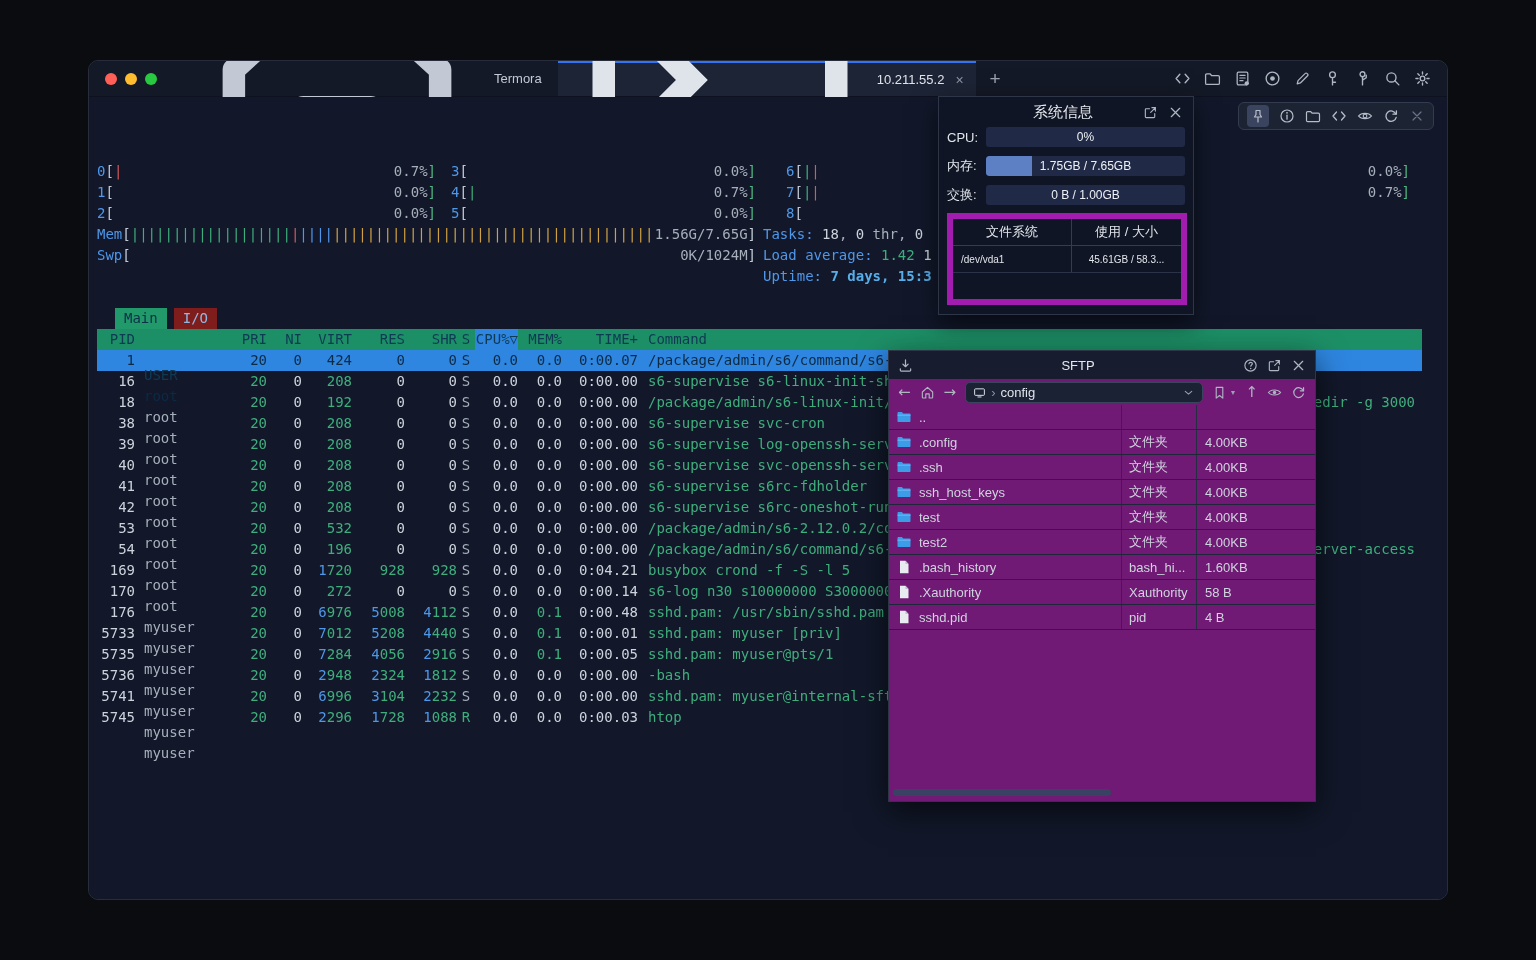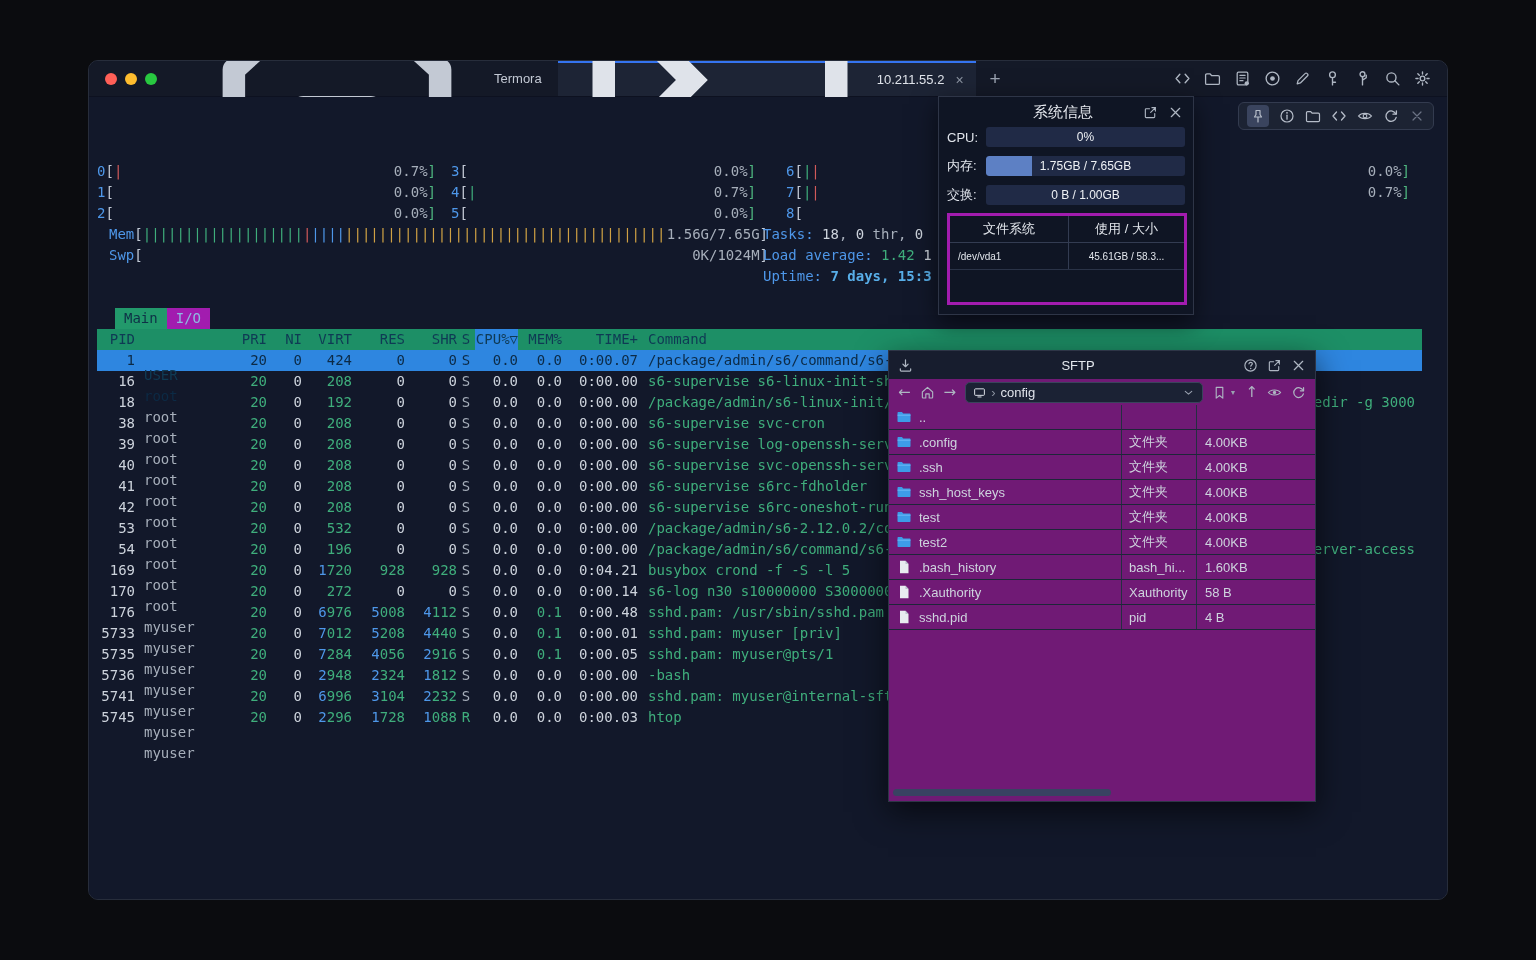--- a/index.html
+++ b/index.html
@@ -30,23 +30,23 @@
           font-family:"DejaVu Sans Mono", monospace; font-size:14px; line-height:21px; }
   .abs { position:absolute; }
   .c-blue{color:#4e97e9;} .c-green{color:#3fae7c;} .c-gray{color:#a7afbb;}
   .c-white{color:#cdd3dc;} .c-cyan{color:#58aee8; font-weight:bold;} .c-red{color:#d15a5a;}
   .c-orange{color:#cfa144;} .c-br{color:#c3cad6;} .c-gbr{color:#4eb57f;}
   .mline { display:flex; white-space:pre; }
   .mticks { flex:1; overflow:hidden; white-space:pre; }
   .mpct { white-space:pre; }
 
   
-  .vtabs { display:flex; padding-left:18px; }
+  .vtabs { display:flex; gap:7px; padding-left:18px; }
   .vtab-main { background:#22996b; color:#0e3046; padding:0 9px; }
-  .vtab-io   { background:#a21caf; color:#8fb9e2; padding:0 9px; }
+  .vtab-io   { background:#7f1d1d; color:#8fb9e2; padding:0 9px; }
 
   
   .prow { display:flex; width:1325px; height:21px; white-space:pre; }
   .prow.hdr { background:#1d8f66; color:#0f3a54; }
   .prow.sel { background:#2e86e0; }
   .prow.sel span { color:#0c2a45 !important; }
   .cell { display:inline-block; overflow:visible; }
   .col-pid{width:38px;text-align:right;} .col-user{width:85px;text-align:left;padding-left:9px;margin-top:36px;}
   .col-pri{width:47px;text-align:right;} .col-ni{width:35px;text-align:right;}
   .col-virt{width:50px;text-align:right;} .col-res{width:53px;text-align:right;}
@@ -68,21 +68,21 @@
   .sp-title { height:30px; display:flex; align-items:center; }
   .sp-title .t { flex:1; text-align:center; padding-left:44px; font-size:15px; color:#e6e9ef; }
   .sp-title .ic { width:15px; height:15px; color:#aeb6c2; margin-right:10px; }
   .sp-row { display:flex; align-items:center; height:20px; margin:0 8px 9px 8px; }
   .sp-row .lbl { width:39px; color:#dfe3ea; }
   .sp-bar { position:relative; flex:1; height:20px; background:#202a46; border-radius:3px; overflow:hidden; }
   .sp-fill { position:absolute; left:0; top:0; bottom:0; background:#5d80c4; border-radius:3px 0 0 3px; }
   .sp-val { position:absolute; left:0; right:0; top:0; bottom:0; display:flex; align-items:center;
             justify-content:center; font-size:12px; color:#eef1f5; }
   .sp-table { position:absolute; left:8px; top:116px; width:240px; height:92px;
-              border:3px solid #a21caf; }
+              border:6px solid #a21caf; }
   .sp-trow { display:flex; height:27px; align-items:center; }
   .sp-trow.h { border-bottom:1px solid #333c52; }
   .sp-tc1 { width:119px; text-align:center; border-right:1px solid #333c52; height:100%;
             display:flex; align-items:center; justify-content:center; }
   .sp-tc2 { flex:1; text-align:center; height:100%; display:flex; align-items:center; justify-content:center; }
   .sp-trow.d .sp-tc1 { justify-content:flex-start; padding-left:8px; }
   .sp-trow.d { border-bottom:1px solid #2a3347; font-size:10px; }
 
   
   .floatbar { position:absolute; left:1238px; top:102px; width:196px; height:28px; z-index:25;
@@ -219,21 +219,21 @@
     <div class="abs" id="mcol2" style="left:362px; top:64px; width:305px;">
         <div class="mline"><span class="c-blue">3</span><span class="c-br">[</span><span class="mticks"></span><span class="mpct c-gray">0.0%</span><span class="c-gbr">]</span></div>
         <div class="mline"><span class="c-blue">4</span><span class="c-br">[</span><span class="mticks"><span class="c-green">|</span></span><span class="mpct c-gray">0.7%</span><span class="c-gbr">]</span></div>
         <div class="mline"><span class="c-blue">5</span><span class="c-br">[</span><span class="mticks"></span><span class="mpct c-gray">0.0%</span><span class="c-gbr">]</span></div>
       </div>
     <div class="abs" id="mcol3" style="left:697px; top:64px; width:624px;">
         <div class="mline"><span class="c-blue">6</span><span class="c-br">[</span><span class="mticks"><span class="c-green">|</span><span class="c-red">|</span></span><span class="mpct c-gray">0.0%</span><span class="c-gbr">]</span></div>
         <div class="mline"><span class="c-blue">7</span><span class="c-br">[</span><span class="mticks"><span class="c-green">|</span><span class="c-red">|</span></span><span class="mpct c-gray">0.7%</span><span class="c-gbr">]</span></div>
         <div class="mline"><span class="c-blue">8</span><span class="c-br">[</span><span class="mticks"></span></div>
       </div>
-    <div class="abs" id="membars" style="left:20px; top:127px; width:659px;">
+    <div class="abs" id="membars" style="left:8px; top:127px; width:659px;">
         <div class="mline"><span class="c-blue">Mem</span><span class="c-br">[</span><span class="mticks"><span class="c-green">|||||||||||||||||||</span><span class="c-red">|</span><span class="c-blue">||||</span><span class="c-orange">||||||||||||||||||||||||||||||||||||||</span></span><span class="mpct c-gray">1.56G/7.65G</span><span class="c-br">]</span></div>
         <div class="mline"><span class="c-blue">Swp</span><span class="c-br">[</span><span class="mticks"></span><span class="mpct c-gray">0K/1024M</span><span class="c-br">]</span></div>
       </div>
     <div class="abs" id="infolines" style="left:674px; top:127px; width:520px;">
         <div class="mline"><span class="c-blue">Tasks: </span><span class="c-white">18</span><span class="c-gray">, </span><span class="c-white">0</span><span class="c-gray"> thr, </span><span class="c-white">0</span></div>
         <div class="mline"><span class="c-blue">Load average: </span><span class="c-green">1.42 </span><span class="c-white">1</span></div>
         <div class="mline"><span class="c-blue">Uptime: </span><span class="c-cyan">7 days, 15:3</span></div>
       </div>
 
     <div class="abs vtabs" style="left:8px; top:211px;">

